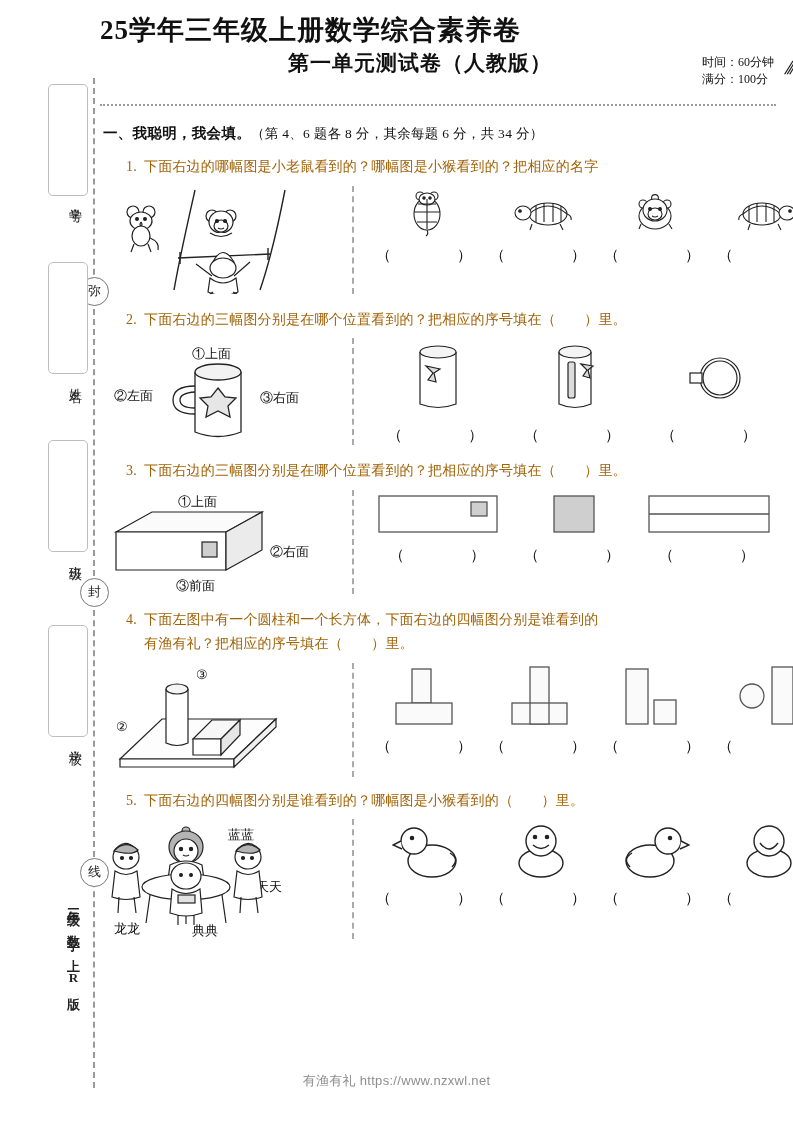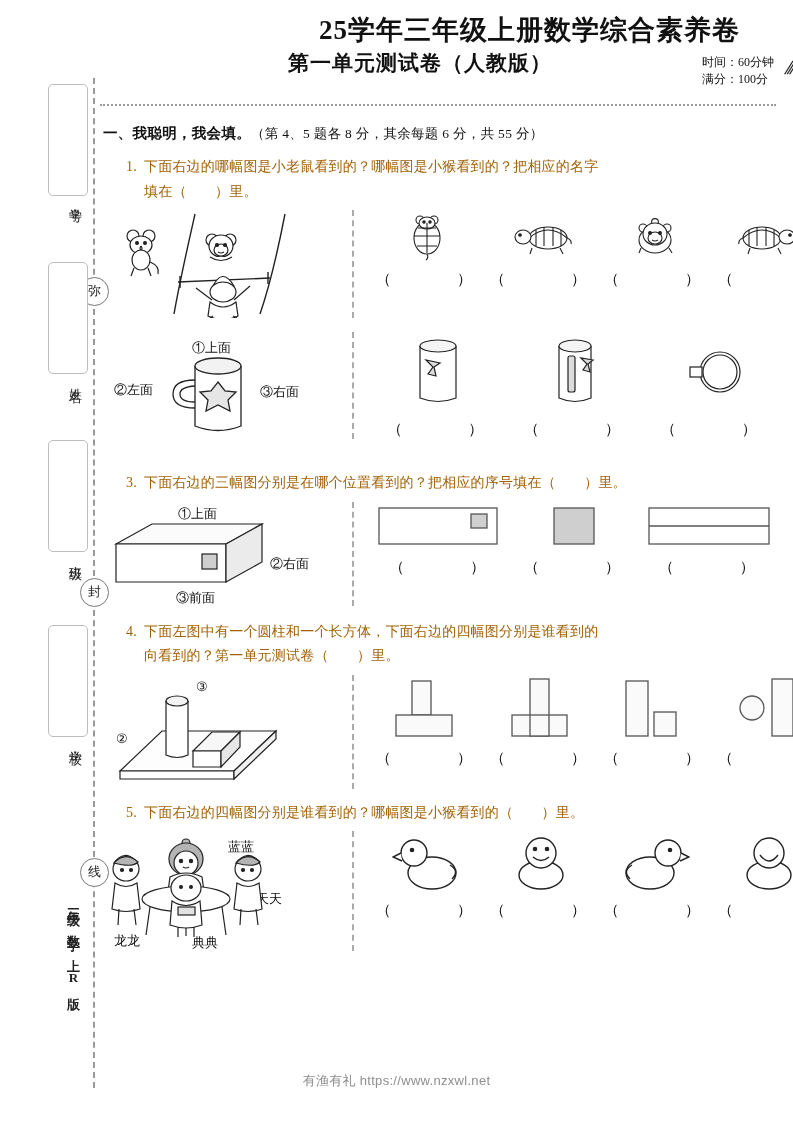--- a/index.html
+++ b/index.html
@@ -95,21 +95,21 @@
   }
 
   
   .header {
     position: absolute;
     left: 100px;
     top: 14px;
     width: 680px;
   }
   .title-main {
-    text-align: right;
+    text-align: left;
     font-size: 27px;
     font-weight: bold;
     letter-spacing: 1px;
     color: #111;
     line-height: 1.25;
     padding-right: 40px;
   }
   .title-sub {
     text-align: center;
     font-size: 21px;
@@ -274,27 +274,26 @@
       <div>时间：60分钟</div>
       <div>满分：100分</div>
     </div>
     <div class="meta-slashes">///</div>
   </div>
   <div class="header-rule"></div>
 
   <div class="content">
 
     <div class="section-head">
-      <span>一、我聪明，我会填。</span><span class="pts">（第 4、5 题各 8 分，其余每题 6 分，共 55 分）</span>
+      <span>一、我聪明，我会填。</span><span class="pts">（第 4、6 题各 8 分，其余每题 6 分，共 34 分）</span>
     </div>
 
     <div class="q">
       <div class="q-text">
         <span class="ln"><span class="q-num">1.</span><span>下面右边的哪幅图是小老鼠看到的？哪幅图是小猴看到的？把相应的名字</span></span>
-        <span class="ln" style="padding-left:18px"><span>填在（　　）里。</span></span>
       </div>
       <div class="q-body">
         <div class="left-fig">
           <svg width="250" height="108" viewBox="0 0 250 108">
 
             <path d="M95 4 C88 35 80 70 74 104" stroke="#222" fill="none" stroke-width="1.4"></path>
             <path d="M185 4 C178 40 170 75 160 104" stroke="#222" fill="none" stroke-width="1.4"></path>
 
             <g stroke="#222" fill="#fff" stroke-width="1.2">
               <circle cx="33" cy="26" r="6"></circle>
@@ -393,20 +392,23 @@
                 <path d="M5 28 q-5 2 -4 6"></path>
               </g>
             </svg>
             <div class="paren">（　　）</div>
           </div>
         </div>
       </div>
     </div>
 
     <div class="q" style="margin-top:14px">
+      <div class="q-text">
+        <span class="ln"><span class="q-num">2.</span><span>下面右边的三幅图分别是在哪个位置看到的？把相应的序号填在（　　）里。</span></span>
+      </div>
       <div class="q-body">
         <div class="left-fig">
           <svg width="250" height="106" viewBox="0 0 250 106">
             <text class="lbl" x="92" y="20">①上面</text>
             <text class="lbl" x="14" y="62">②左面</text>
             <text class="lbl" x="160" y="64">③右面</text>
 
             <g stroke="#222" fill="#fff" stroke-width="1.3">
               <path d="M95 34 L95 94 q23 9 46 0 L141 34" fill="#fff"></path>
               <ellipse cx="118" cy="34" rx="23" ry="8" fill="#f2f2f2"></ellipse>
@@ -446,21 +448,21 @@
                 <circle cx="44" cy="40" r="17" fill="none"></circle>
                 <rect x="14" y="35" width="12" height="10"></rect>
               </g>
             </svg>
             <div class="paren">（　　）</div>
           </div>
         </div>
       </div>
     </div>
 
-    <div class="q" style="margin-top:32px">
+    <div class="q" style="margin-top:14px">
       <div class="q-text">
         <span class="ln"><span class="q-num">3.</span><span>下面右边的三幅图分别是在哪个位置看到的？把相应的序号填在（　　）里。</span></span>
       </div>
       <div class="q-body">
         <div class="left-fig">
           <svg width="250" height="104" viewBox="0 0 250 104">
             <text class="lbl" x="78" y="16">①上面</text>
             <text class="lbl" x="170" y="66">②右面</text>
             <text class="lbl" x="76" y="100">③前面</text>
             <g stroke="#222" fill="#fff" stroke-width="1.2">
@@ -497,21 +499,21 @@
             </svg>
             <div class="paren">（　　）</div>
           </div>
         </div>
       </div>
     </div>
 
     <div class="q" style="margin-top:14px">
       <div class="q-text">
         <span class="ln"><span class="q-num">4.</span><span>下面左图中有一个圆柱和一个长方体，下面右边的四幅图分别是谁看到的</span></span>
-        <span class="ln" style="padding-left:18px"><span>向看到的？第一单元测试卷（　　）里。</span></span>
+        <span class="ln" style="padding-left:18px"><span>有渔有礼？把相应的序号填在（　　）里。</span></span>
       </div>
       <div class="q-body">
         <div class="left-fig">
           <svg width="250" height="114" viewBox="0 0 250 114">
             <text class="lbl" x="96" y="16">③</text>
             <text class="lbl" x="16" y="68">②</text>
             <text class="lbl" x="70" y="98">①</text>
             <text class="lbl" x="134" y="84">④</text>
             <g stroke="#222" fill="#fff" stroke-width="1.2">
 

